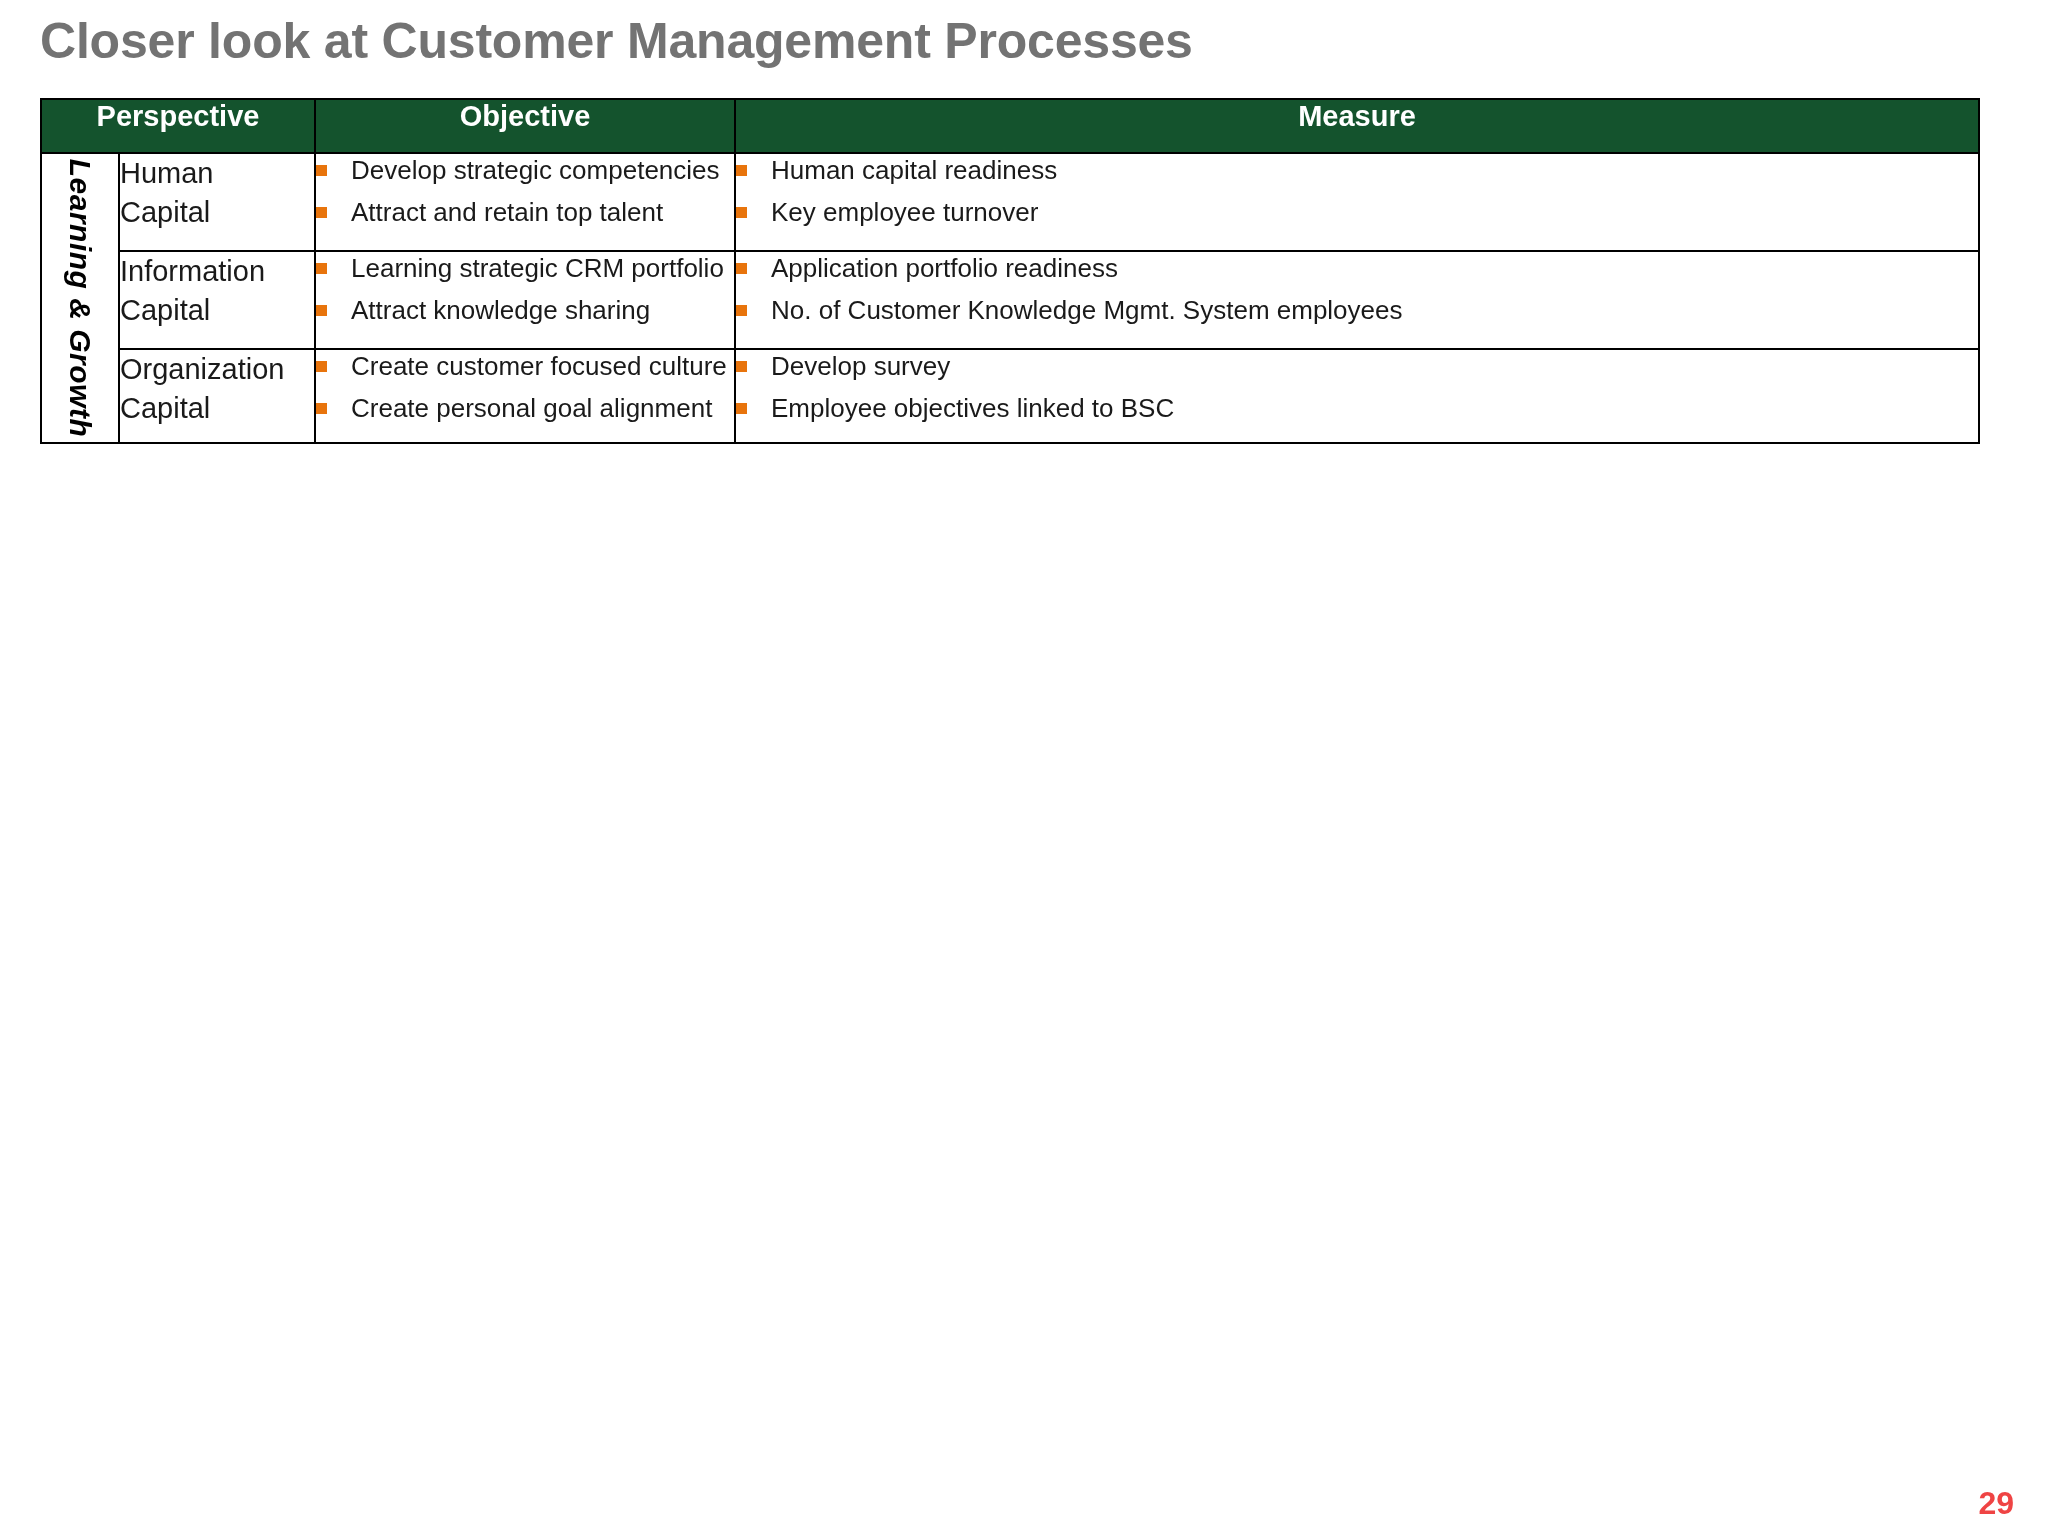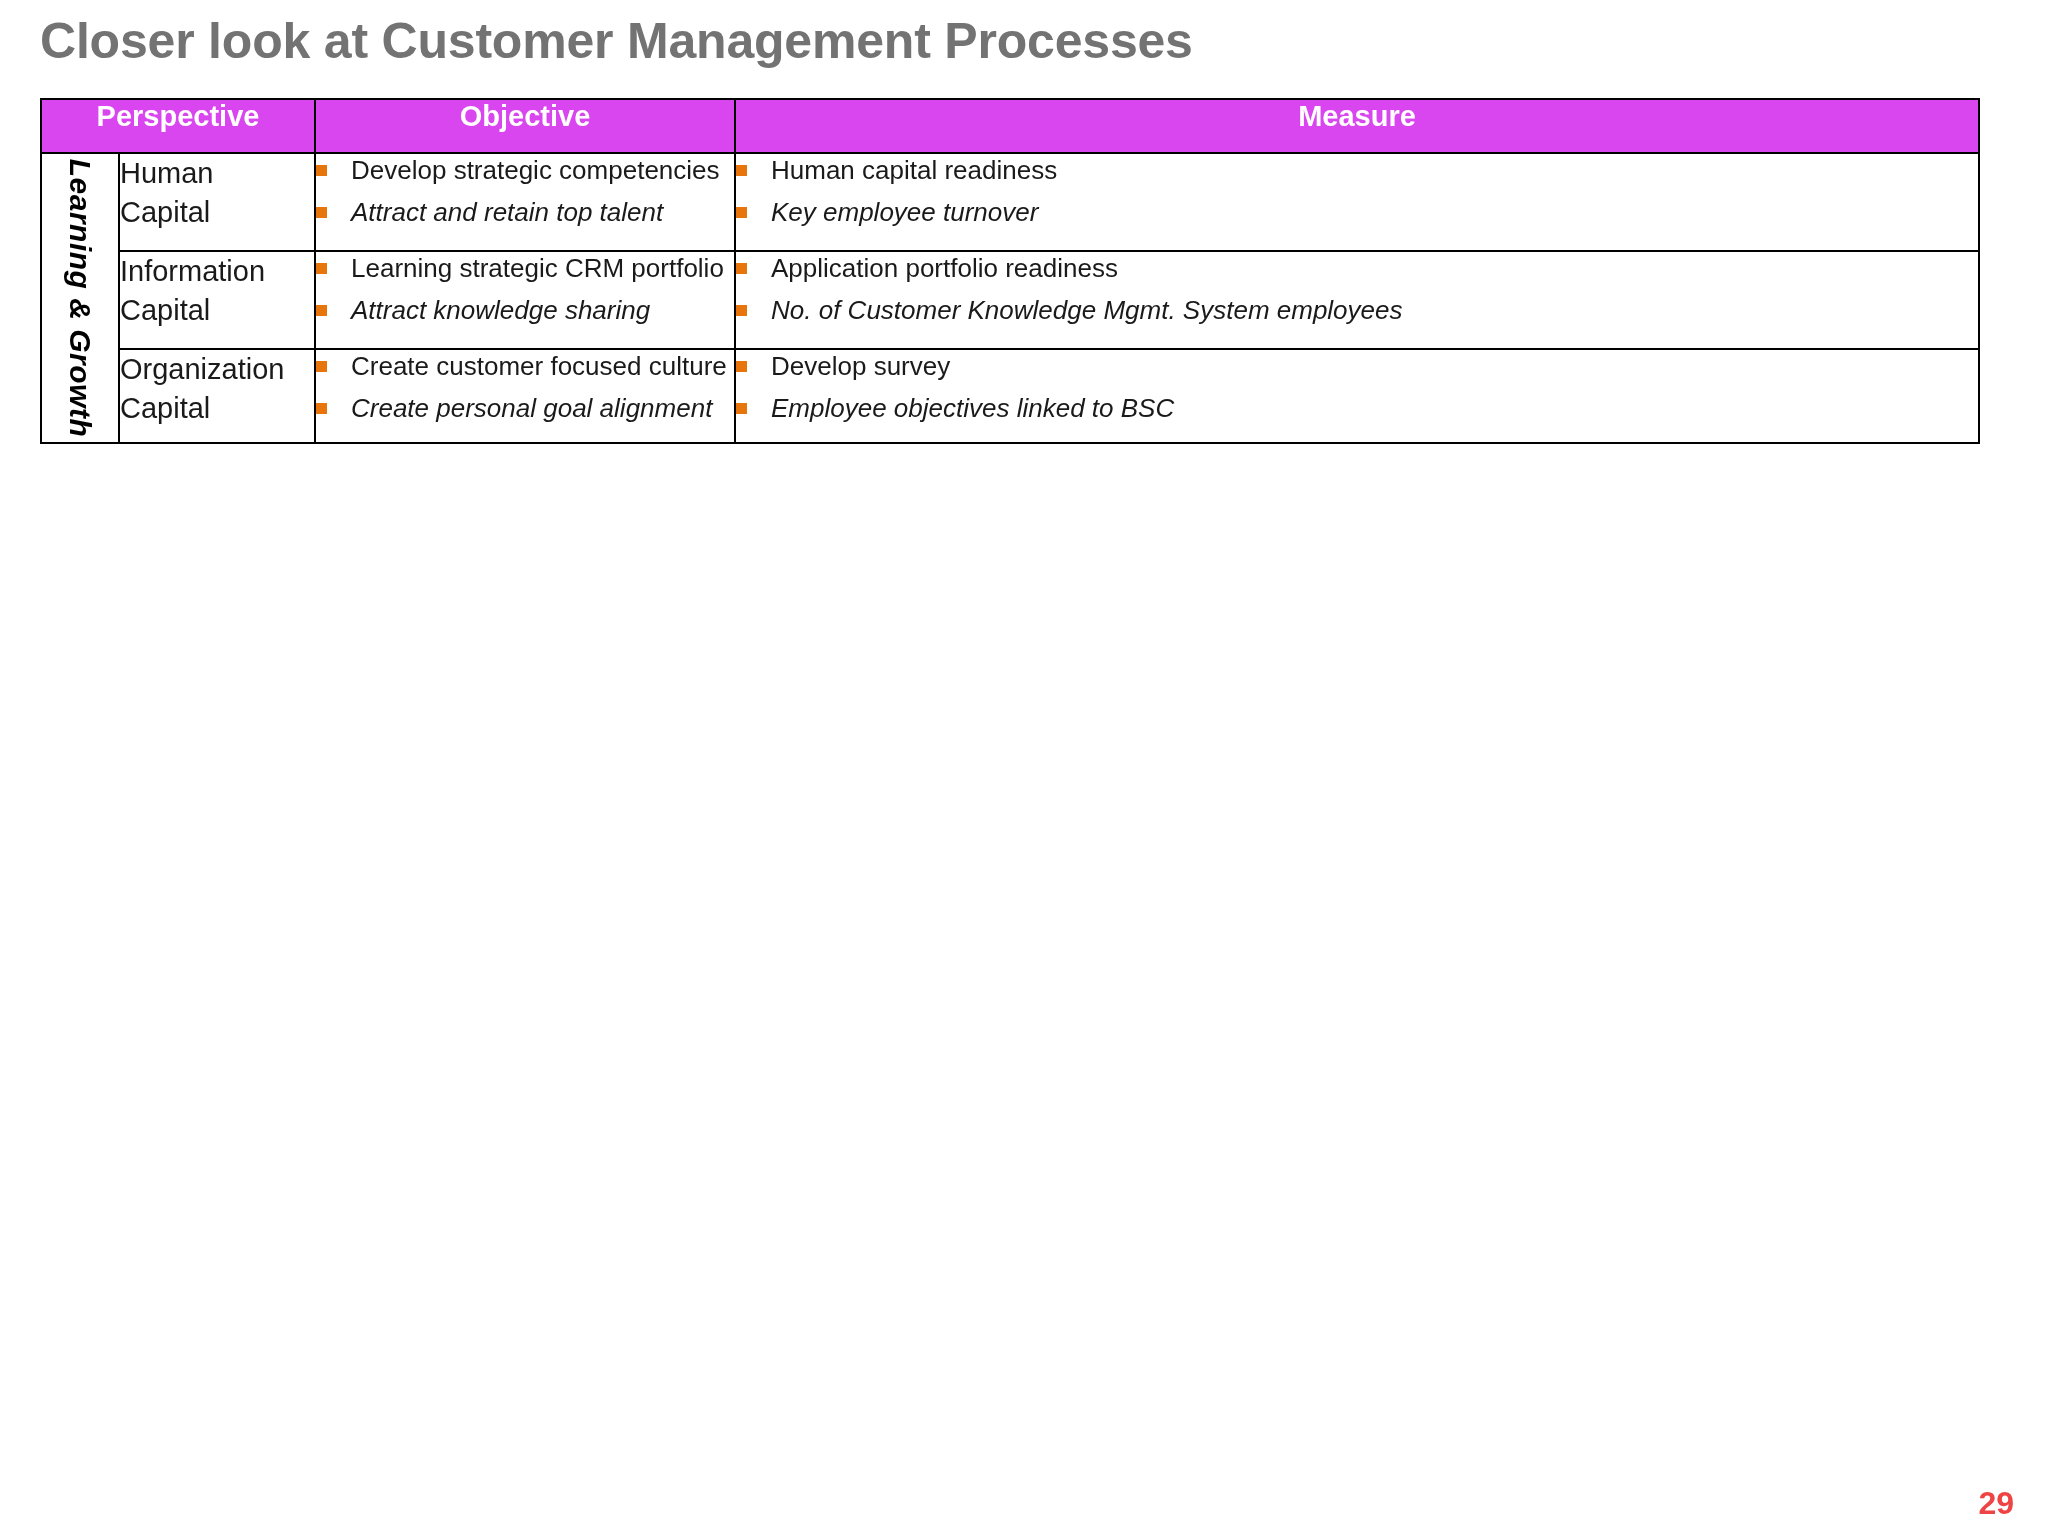--- a/index.html
+++ b/index.html
@@ -39,21 +39,21 @@
     background: #ffffff;
   }
   .bsc-table td, .bsc-table th {
     border: 2px solid #000000;
     padding: 0;
     vertical-align: top;
   }
 
   
   .hdr {
-    background: #d946ef;
+    background: #14532d;
     color: #ffffff;
     font-size: 29px;
     font-weight: bold;
     text-align: center;
     height: 52px;
     vertical-align: middle;
     border-bottom: 3px solid #000000;
   }
 
   
@@ -101,21 +101,21 @@
   .list-cell {
     padding: 14px 10px 14px 18px;
     vertical-align: top;
   }
   .bullet-row {
     display: flex;
     align-items: flex-start;
     margin: 0 0 8px 0;
     line-height: 1.3;
   }
-  .bullet-row:last-child { margin-bottom: 0; font-style: italic; }
+  .bullet-row:last-child { margin-bottom: 0; }
   .bullet-mark {
     flex: 0 0 auto;
     width: 11px;
     height: 11px;
     background: #E8740C;
     margin-top: 11px;
     margin-right: 24px;
   }
   .bullet-text {
     font-size: 26px;

